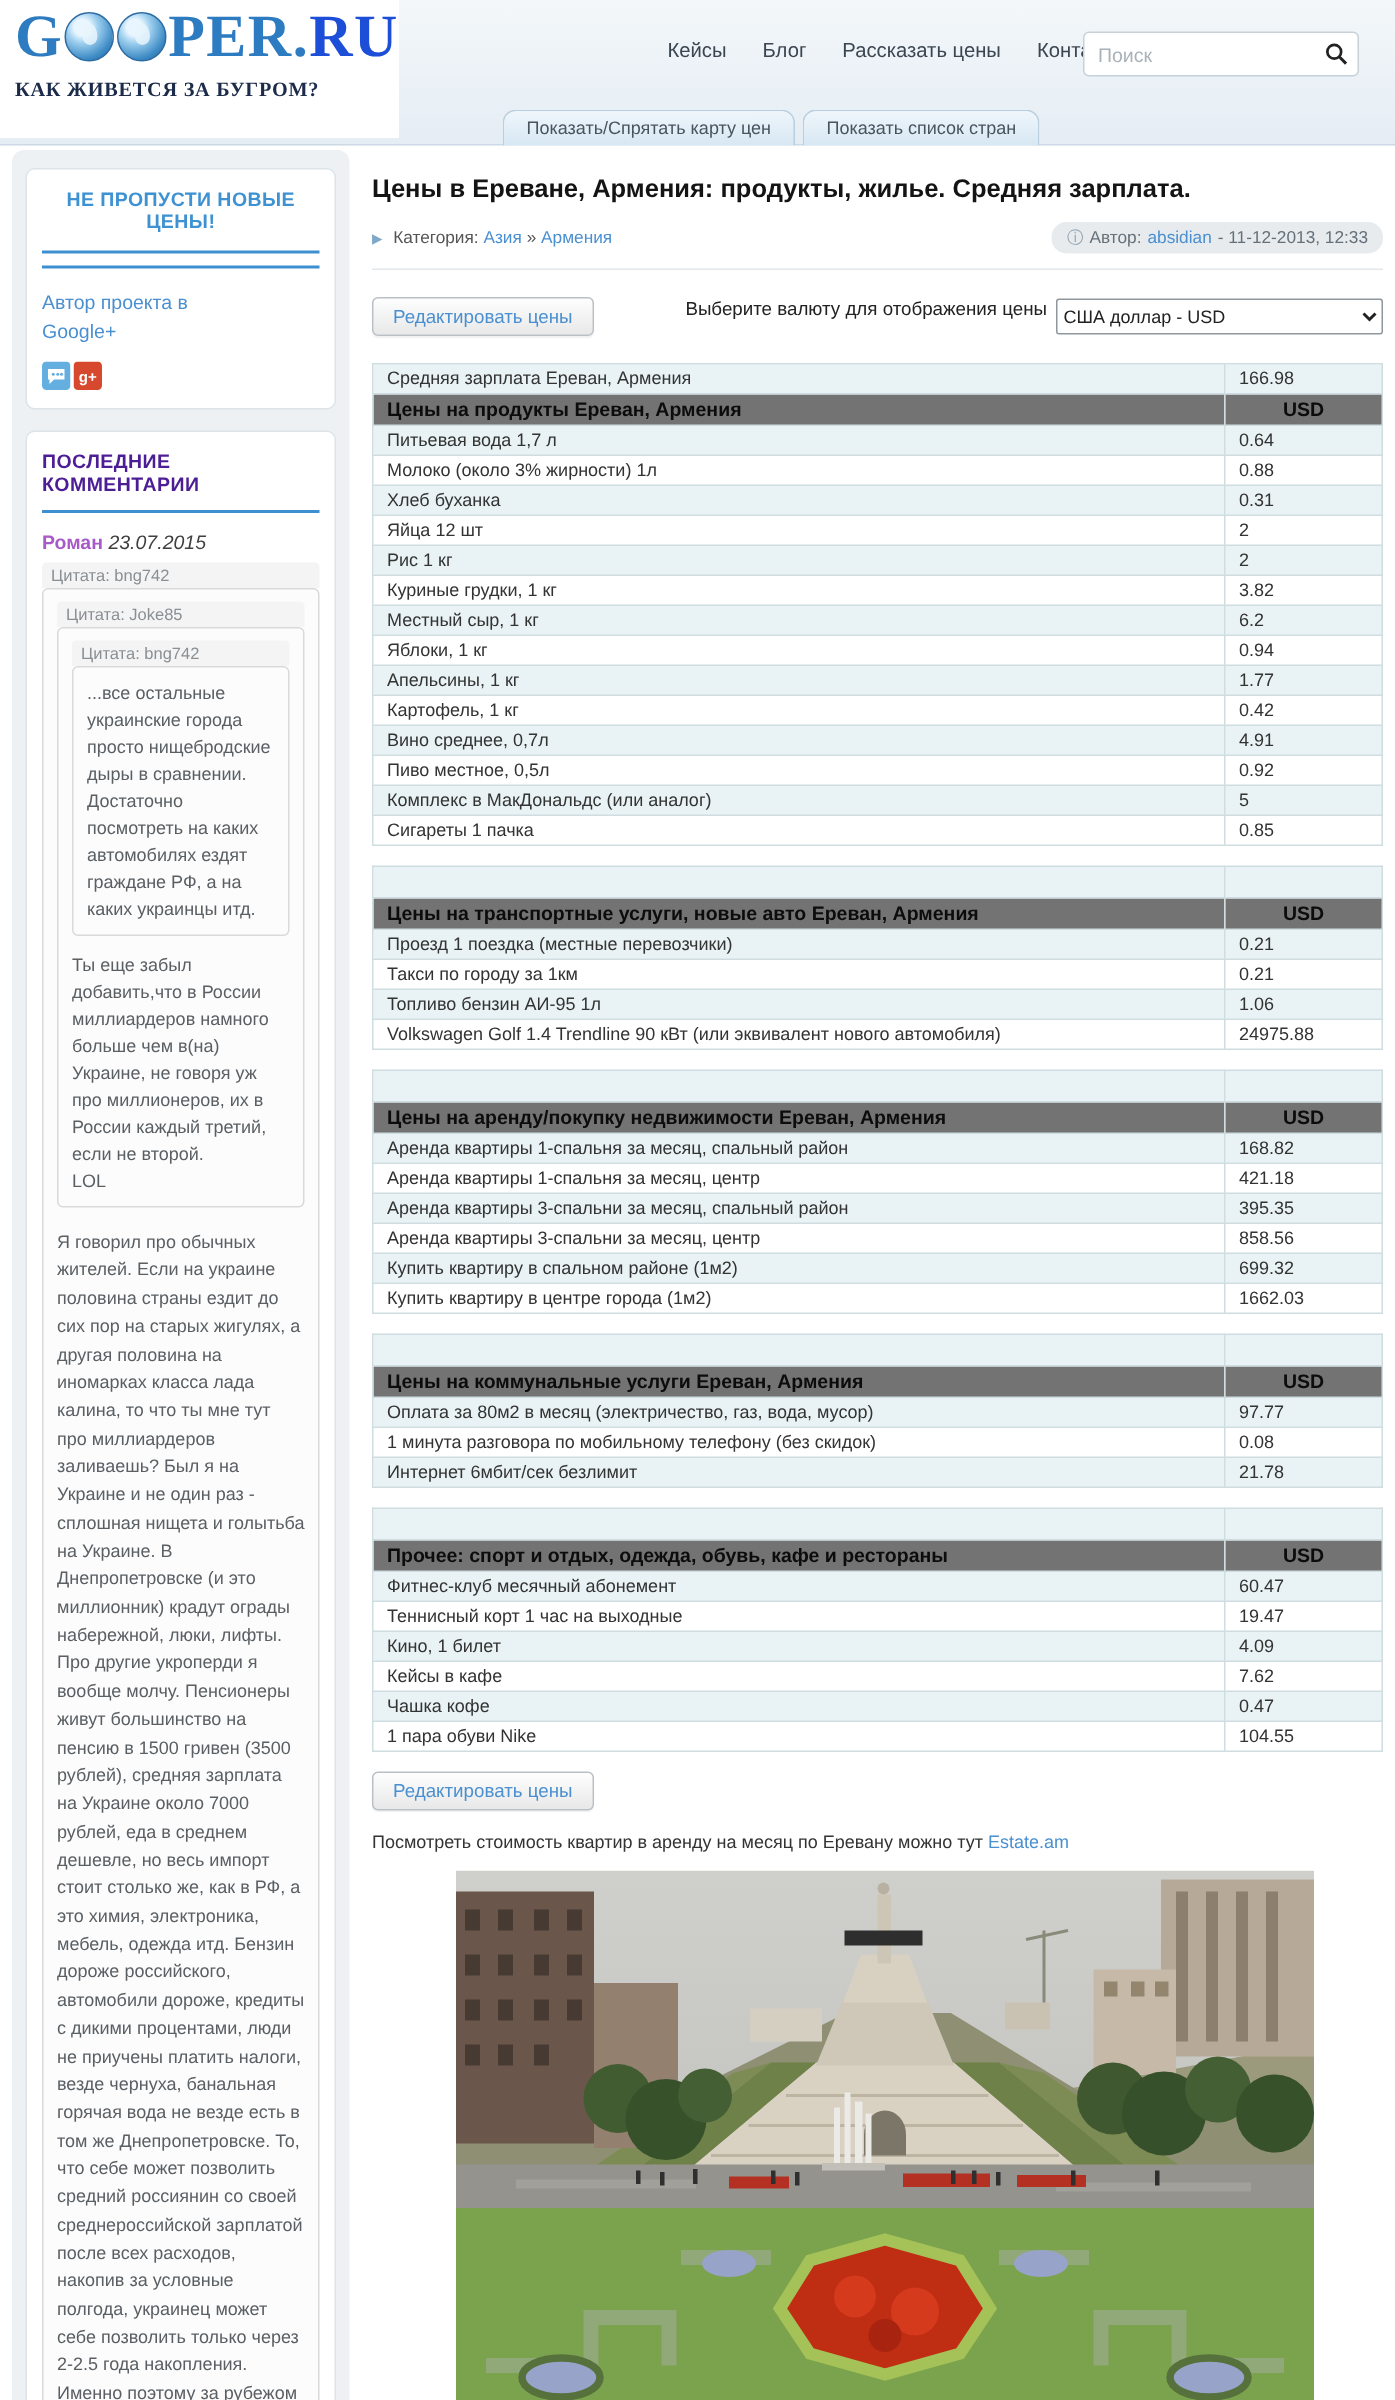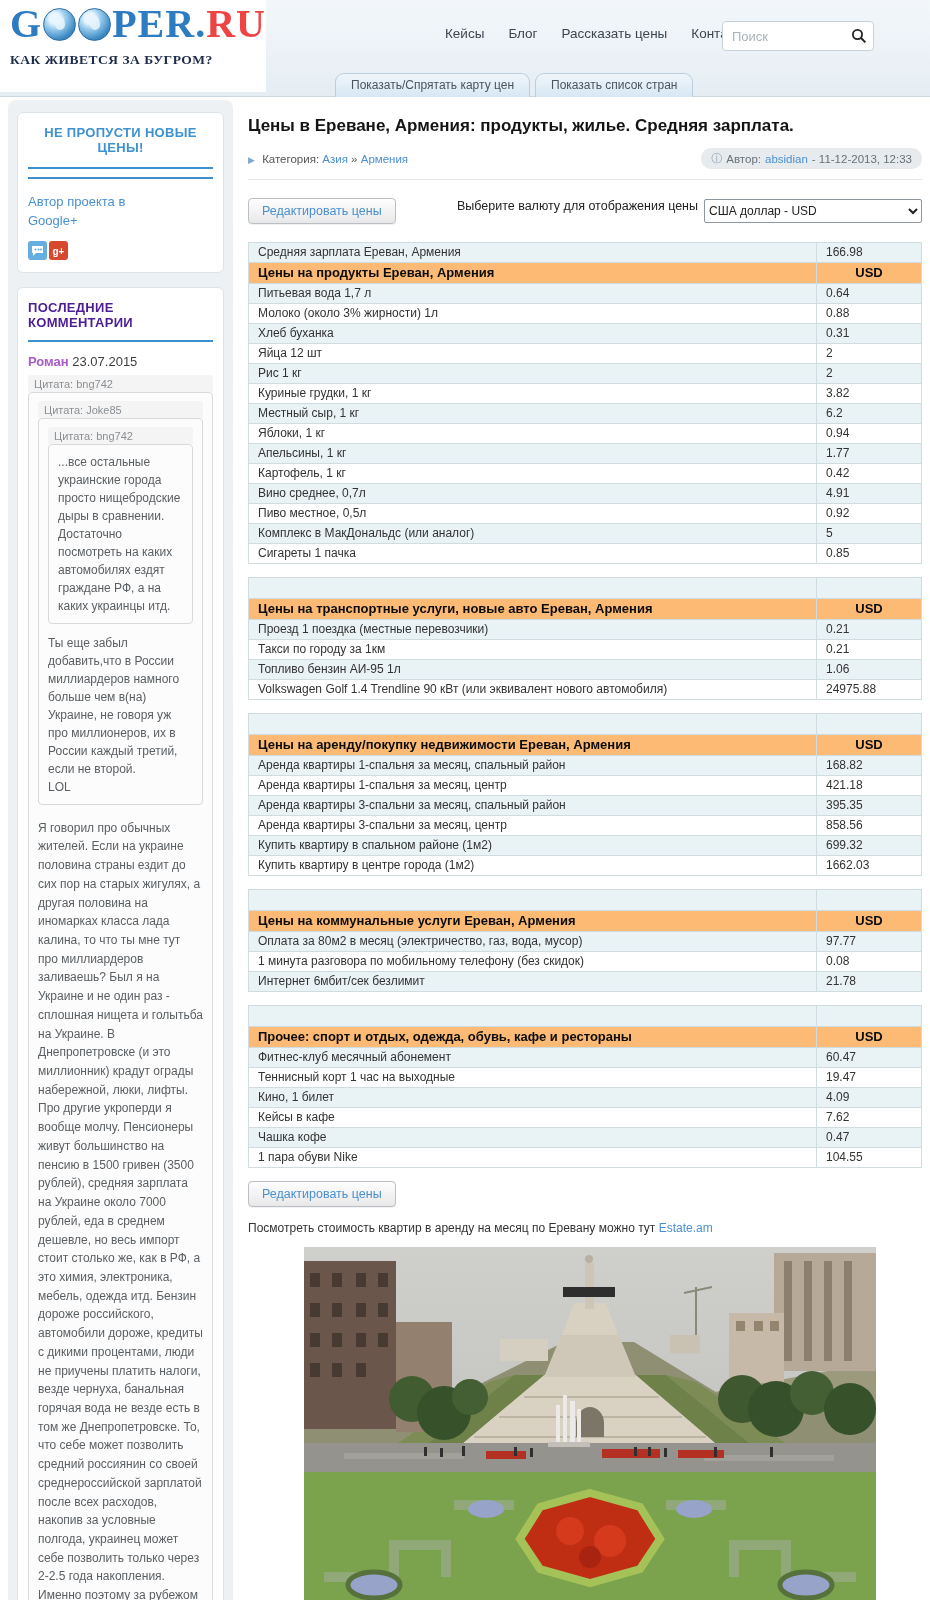--- a/index.html
+++ b/index.html
@@ -5,30 +5,30 @@
   html,body{margin:0;padding:0;}
   body{width:930px;height:1600px;position:relative;overflow:hidden;background:#fff;
        font-family:"Liberation Sans",sans-serif;-webkit-font-smoothing:antialiased;}
   a{text-decoration:none;cursor:pointer;}
 
   
   .header{position:absolute;left:0;top:0;width:930px;height:96px;
           background:linear-gradient(#f3f7fa,#e5edf4);border-bottom:1px solid #ccd9e4;}
   .logo-box{position:absolute;left:0;top:0;width:266px;height:92px;background:#fff;padding:2px 0 0 10px;box-sizing:border-box;}
   .logo-line{font-family:"Liberation Serif",serif;font-weight:bold;font-size:40px;line-height:44px;color:#2d7bc0;letter-spacing:1px;display:flex;align-items:center;}
-  .logo-ru{color:#ef4444;text-align:center;}
+  .logo-ru{color:#1d4ed8;text-align:center;}
   .globe{display:inline-block;width:33px;height:33px;border-radius:50%;margin:0 1px;
          background:radial-gradient(circle at 35% 30%,#eaf6ff 0 18%,#9fd0ef 35%,#3f8cc6 70%,#1f5c93 100%);
          position:relative;border:1px solid #2d6ca3;box-sizing:border-box;}
   .globe:after{content:"";position:absolute;left:11px;top:7px;width:10px;height:14px;background:#e8f4fc;
                border-radius:50% 50% 50% 50%/60% 60% 40% 40%;opacity:.85;}
   .tagline{font-family:"Liberation Serif",serif;font-weight:bold;font-size:13.5px;color:#1c2b4a;margin-top:6px;letter-spacing:.5px;}
   .nav{position:absolute;left:445px;top:26px;display:flex;gap:24px;}
   .nav a{font-size:13.5px;color:#3c4650;}
-  .search-wrap{position:absolute;left:722px;top:21px;width:152px;height:30px;}
+  .search-wrap{position:absolute;left:722px;top:21px;width:184px;height:30px;}
   .search-wrap input{width:100%;height:100%;box-sizing:border-box;border:1px solid #c7d1da;border-radius:4px;
                      padding:0 30px 0 9px;font-size:13px;color:#333;background:#fff;font-family:inherit;}
   .search-wrap input::placeholder{color:#a9b2ba;}
   .search-ico{position:absolute;right:7px;top:7px;width:16px;height:16px;}
   .tabs{position:absolute;left:335px;top:73px;display:flex;gap:5px;}
   .tab{background:linear-gradient(#eff6fb,#d7e7f3);border:1px solid #b9cfdf;border-bottom:none;
        border-radius:9px 9px 0 0;padding:4px 15px 5px;font-size:12px;color:#4a545c;}
 
   
   .sidebar{position:absolute;left:8px;top:100px;width:225px;height:1500px;background:#edf1f4;
@@ -36,21 +36,21 @@
   .sbox{background:#fff;border:1px solid #dde4e9;border-radius:6px;padding:12px 10px;margin-bottom:14px;}
   .sbox-title{font-weight:bold;font-size:13px;letter-spacing:.3px;}
   .t-blue{color:#3e92d2;text-align:center;}
   .t-orange{color:#4c1d95;}
   .dbl-line{border-top:2px solid #3e8fd0;border-bottom:2px solid #3e8fd0;height:8px;margin:12px 0 14px;}
   .single-line{border-top:2px solid #3e8fd0;margin:10px 0 12px;}
   .slink{display:block;font-size:13px;color:#4a90d0;line-height:1.45;width:120px;}
   .gicons{margin-top:10px;display:flex;gap:2px;}
   .c-head{font-size:13px;margin-bottom:6px;}
   .c-author{color:#a85bc8;font-weight:bold;}
-  .c-date{color:#3f3f3f;}
+  .c-date{color:#3f3f3f;font-style:italic;}
   .q-label{font-size:11px;color:#8a8f94;background:#f4f4f4;border-radius:3px 3px 0 0;padding:3px 6px 2px;}
   .qbox{background:#fcfcfc;border:1px solid #d9d9d9;border-radius:4px;padding:8px 9px;margin-bottom:10px;}
   .q-text{font-size:12px;color:#5a5f63;line-height:1.5;white-space:pre-line;}
   .c-body{font-size:12px;color:#5a5f63;line-height:1.56;margin-top:14px;}
 
   
   .main{position:absolute;left:240px;top:100px;width:682px;}
   h1.page-title{font-size:17px;color:#141414;margin:16px 0 12px 8px;font-weight:bold;}
   .byline-row{display:flex;justify-content:space-between;align-items:center;margin:0 0 10px 8px;}
   .crumbs{font-size:11.5px;color:#555;}
@@ -64,21 +64,21 @@
   .btn{display:inline-block;background:linear-gradient(#fefefe,#e8e8e8);border:1px solid #b9bfc5;border-radius:4px;
        padding:5px 13px;font-size:12.5px;color:#4a90d0;box-shadow:0 1px 1px rgba(0,0,0,.06);}
   .cur{display:flex;align-items:flex-start;gap:6px;}
   .cur-label{font-size:12.5px;color:#222;}
   .cur select{width:218px;height:24px;border:1px solid #8f979e;border-radius:2px;font-size:12px;color:#222;
               font-family:inherit;background:#fff;}
 
   .pt{width:674px;border-collapse:collapse;margin:0 0 13px 8px;}
   .pt td{border:1px solid #cfdde1;padding:3px 9px;font-size:12px;color:#333;line-height:13px;}
   .pt tr:nth-child(odd) td{background:#e9f2f4;}
-  .pt tr.hd td{background:#fdba74;font-weight:bold;color:#0c0c0c;font-size:13px;line-height:14px;}
+  .pt tr.hd td{background:#737373;font-weight:bold;color:#0c0c0c;font-size:13px;line-height:14px;}
   .pt td.val,.pt td.unit{width:86px;}
   .pt td.unit{text-align:center;}
   .pt tr.sp td{height:14px;background:#e9f2f4;}
 
   .estate-line{font-size:12px;color:#333;margin:14px 0 12px 8px;}
   .estate-line a{color:#4a90d0;}
   .photo{margin:2px 0 0 64px;width:572px;height:420px;display:block;}
 </style>
 </head>
 <body>

